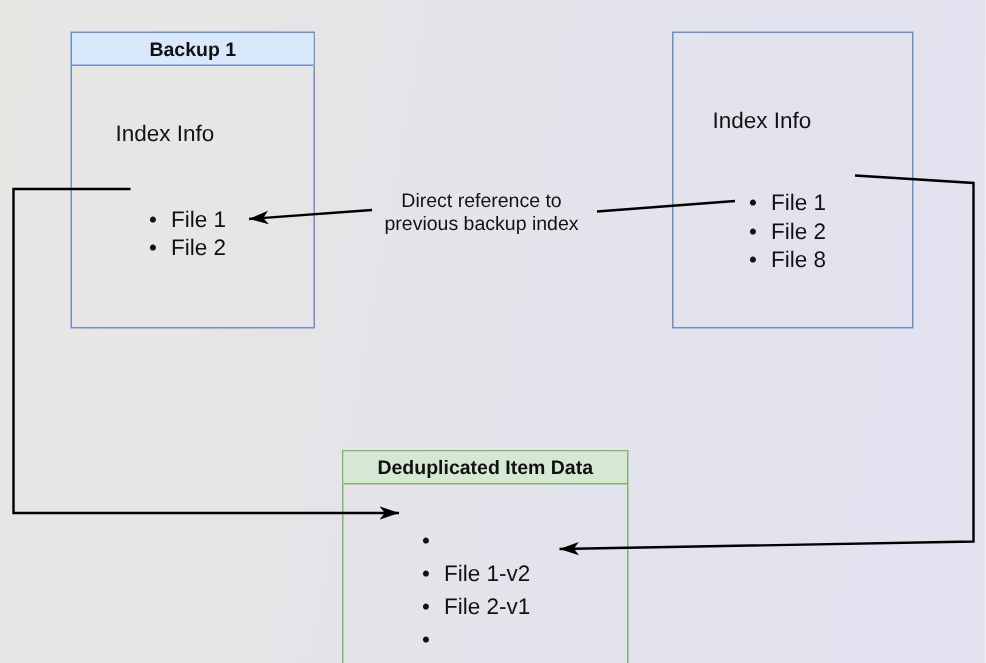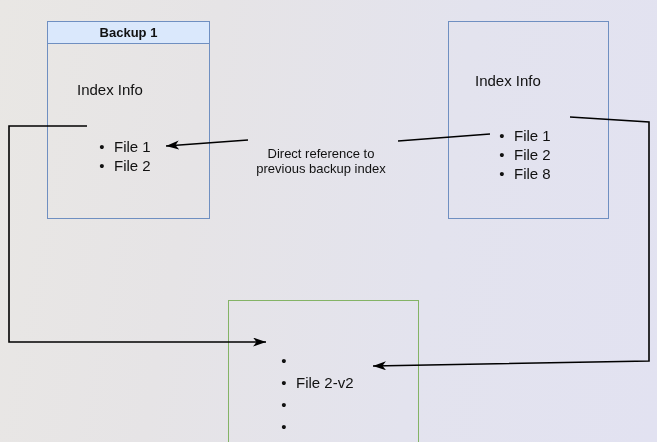--- a/index.html
+++ b/index.html
@@ -69,38 +69,42 @@
         <span class="item-text">File 2</span>
       </div>
       <div class="item">
         <span class="bullet">•</span>
         <span class="item-text">File 8</span>
       </div>
     </div>
   </div>
 
   <div class="node green" style="left:228px; top:281px; width:189px; height:156px;">
+    <div class="node-header">
+      <span>Deduplicated Item Data</span>
+    </div>
     <div class="file-list lh22" style="left:46px; top:49px;">
       <div class="item">
         <span class="bullet">•</span>
       </div>
       <div class="item">
         <span class="bullet">•</span>
-        <span class="item-text">File 2-v2</span>
+        <span class="item-text">File 1-v2</span>
       </div>
       <div class="item">
         <span class="bullet">•</span>
+        <span class="item-text">File 2-v1</span>
       </div>
       <div class="item">
         <span class="bullet">•</span>
       </div>
     </div>
   </div>
 
-  <div class="edge-label" style="left:244px; top:126px; width:154px;margin-top:20px;">Direct reference to previous backup index</div>
+  <div class="edge-label" style="left:244px; top:126px; width:154px;">Direct reference to previous backup index</div>
 
   <svg class="edges" width="657" height="442" viewBox="0 0 657 442">
     <defs>
       <marker id="arrowhead" markerUnits="userSpaceOnUse" markerWidth="14" markerHeight="10" refX="13" refY="4.5" orient="auto">
         <path d="M0,0 L13,4.5 L0,9 L3.5,4.5 Z" fill="#000"></path>
       </marker>
     </defs>
 
     <path d="M490,134 L398,141" stroke="#000" stroke-width="1.6" fill="none"></path>
 

